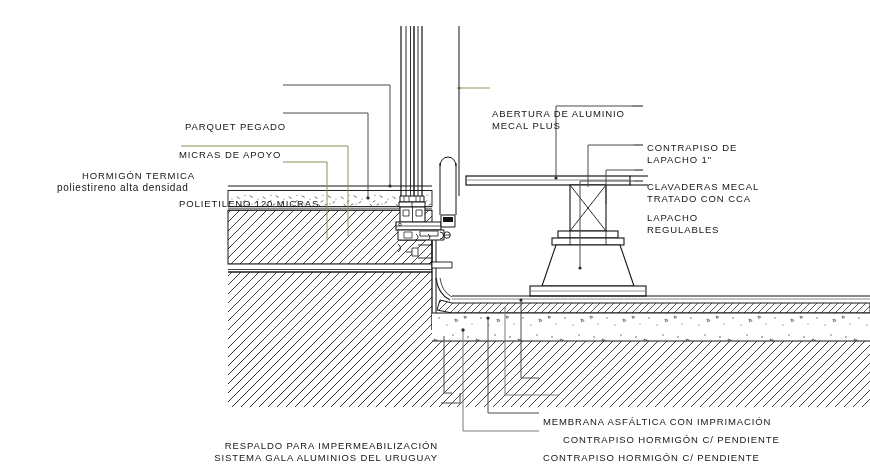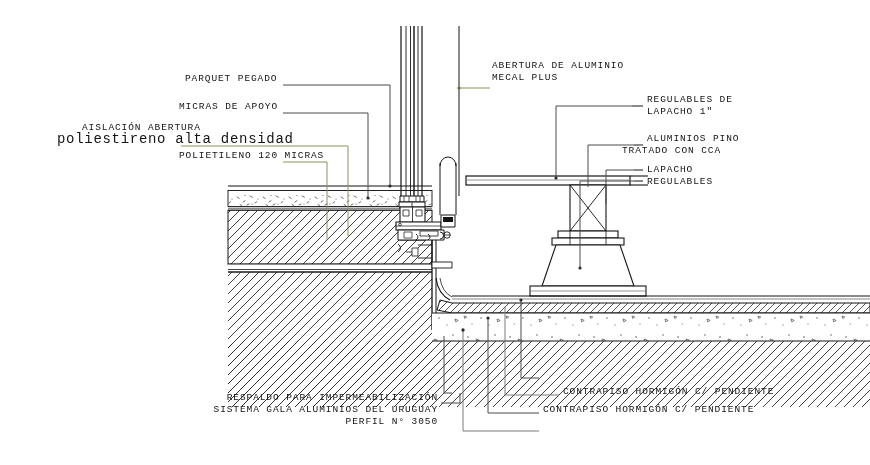--- a/index.html
+++ b/index.html
@@ -22,29 +22,30 @@
   }
   #cad-svg {
     position: absolute;
     left: 0;
     top: 0;
     width: 870px;
     height: 465px;
   }
   .lbl {
     position: absolute;
-    font-family: Liberation Mono, monospace;
+    font-family: Liberation Sans, sans-serif;
     font-size: 9.5px;
     letter-spacing: 0.9px;
     line-height: 11.5px;
     color: #141414;
     white-space: pre;
+    margin-top: 48px;
   }
   .lbl.small {
-    font-size: 14px;
+    font-size: 10px;
     letter-spacing: 0.7px;
   }
   .lbl.r {
     text-align: right;
   }
 </style>
 </head>
 <body>
 
 <div id="sheet">
@@ -230,34 +231,35 @@
     <circle cx="463" cy="330" r="1.7" fill="#2b2b2b"></circle>
 
     <path d="M452,403 L460,403 L460,393" fill="none" stroke="#4a4a4a" stroke-width="1.0"></path>
     <path d="M441,403 L452,403" fill="none" stroke="#4a4a4a" stroke-width="1.0"></path>
     <path d="M444,393 L444,336" fill="none" stroke="#4a4a4a" stroke-width="1.0"></path>
     <path d="M444,393 L452,393" fill="none" stroke="#4a4a4a" stroke-width="1.0"></path>
   </svg>
 
   <div class="lbl" style="left:185px; top:73px;">PARQUET PEGADO</div>
   <div class="lbl" style="left:179px; top:101px;">MICRAS DE APOYO</div>
-  <div class="lbl" style="left:82px; top:122px;">AISLACIÓN ABERTURA</div>
+  <div class="lbl" style="left:82px; top:122px;">HORMIGÓN TERMICA</div>
   <div class="lbl small" style="left:57px; top:134px;">poliestireno alta densidad</div>
   <div class="lbl" style="left:179px; top:150px;">POLIETILENO 120 MICRAS</div>
 
   <div class="lbl" style="left:492px; top:60px;">ABERTURA DE ALUMINIO</div>
   <div class="lbl" style="left:492px; top:72px;">MECAL PLUS</div>
 
-  <div class="lbl" style="left:647px; top:94px;">REGULABLES DE</div>
+  <div class="lbl" style="left:647px; top:94px;">CONTRAPISO DE</div>
   <div class="lbl" style="left:647px; top:106px;">LAPACHO 1"</div>
-  <div class="lbl" style="left:647px; top:133px;">ALUMINIOS PINO</div>
-  <div class="lbl" style="left:622px; top:145px;text-align:center;">TRATADO CON CCA</div>
+  <div class="lbl" style="left:647px; top:133px;">CLAVADERAS MECAL</div>
+  <div class="lbl" style="left:647px; top:145px;text-align:center;">TRATADO CON CCA</div>
   <div class="lbl" style="left:647px; top:164px;">LAPACHO</div>
   <div class="lbl" style="left:647px; top:176px;">REGULABLES</div>
 
+  <div class="lbl" style="left:543px; top:368px;">MEMBRANA ASFÁLTICA CON IMPRIMACIÓN</div>
   <div class="lbl" style="left:563px; top:386px;">CONTRAPISO HORMIGÓN C/ PENDIENTE</div>
   <div class="lbl" style="left:543px; top:404px;">CONTRAPISO HORMIGÓN C/ PENDIENTE</div>
 
   <div class="lbl r" style="left:150px; top:404px; width:288px;">SISTEMA GALA ALUMINIOS DEL URUGUAY</div>
   <div class="lbl r" style="left:150px; top:392px; width:288px;">RESPALDO PARA IMPERMEABILIZACIÓN</div>
   <div class="lbl r" style="left:150px; top:416px; width:288px;">PERFIL N° 3050</div>
 
 </div>
 
 </body></html>

